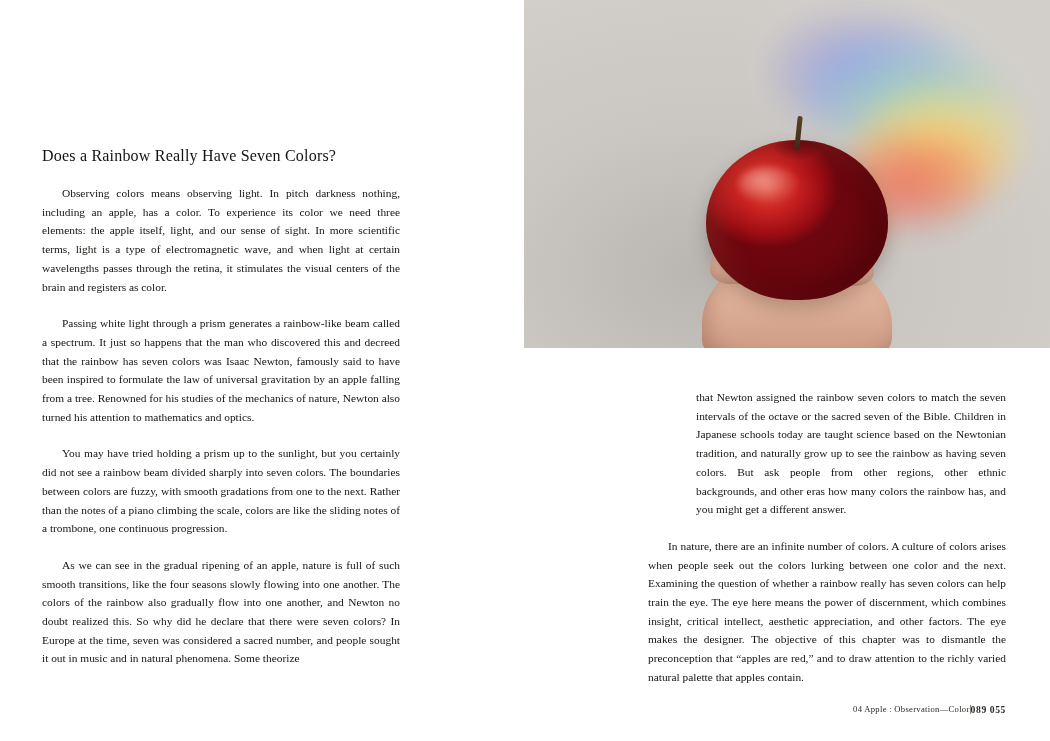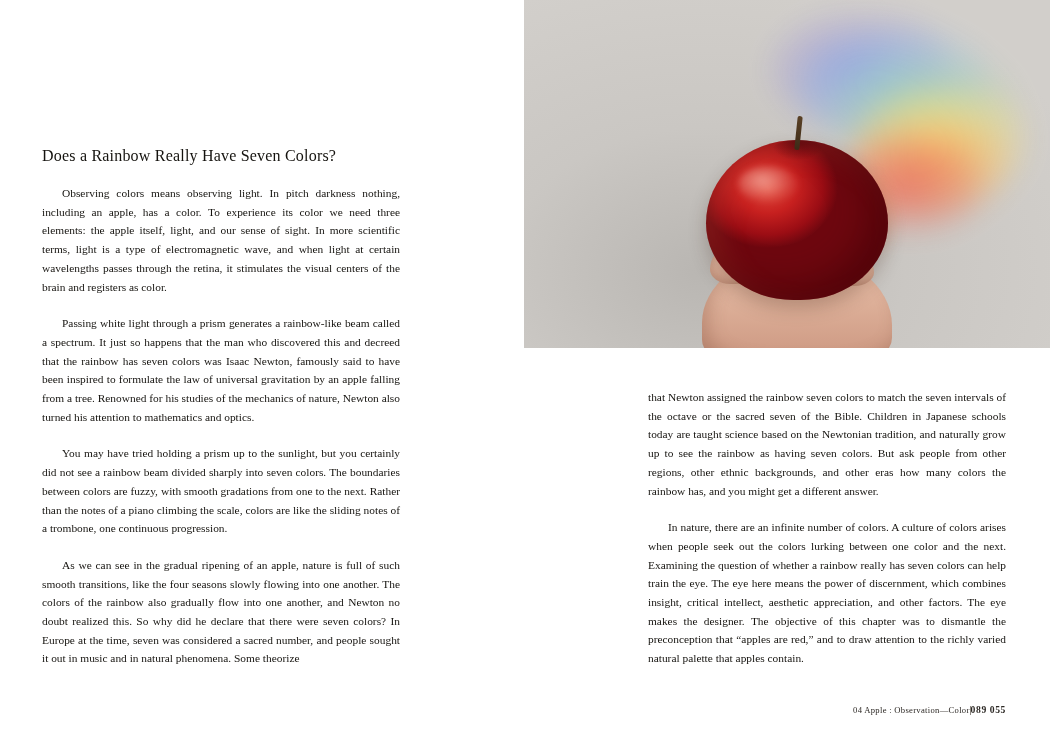--- a/index.html
+++ b/index.html
@@ -176,29 +176,29 @@
     font-weight: normal;
     letter-spacing: 0.2px;
     color: #15130f;
   }
   .col p {
     margin: 0 0 18px 0;
     text-indent: 20px;
     hyphens: auto;
   }
   .col p:last-child { margin-bottom: 16px; font-family: Liberation Serif, serif; }
-  .col-right p.cont { text-indent: 0; }
+  .col-right p.cont { text-indent: 0; margin-left: 48px; }
 
   
   .footer {
     position: absolute;
     right: 44px;
     bottom: 26px;
     display: flex;
-    align-items: center;
+    align-items: flex-start;
     gap: 0;
     font-size: 8.4px;
     letter-spacing: 0.3px;
     color: #2b2723;
   }
   .footer .chapter-no { font-size: 8.6px; }
   .footer .rule {
     display: inline-block;
     width: 1px;
     height: 9px;

